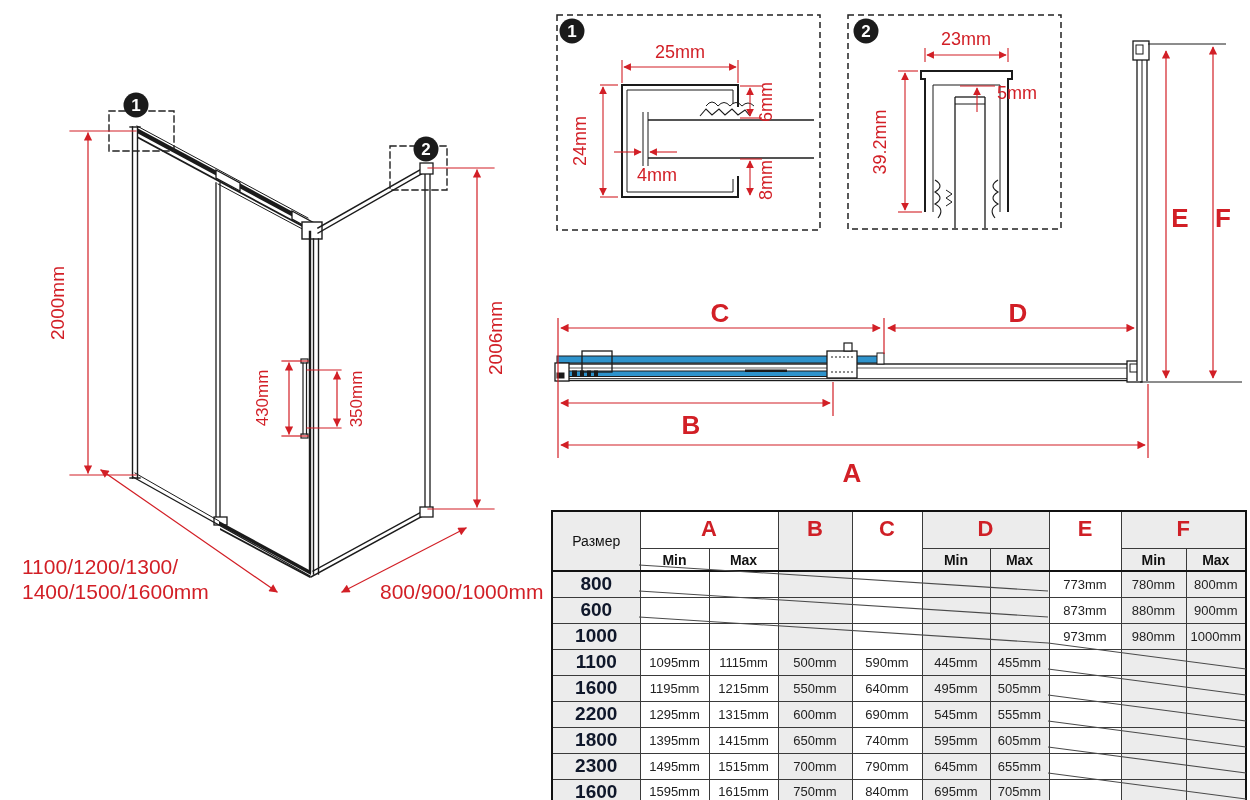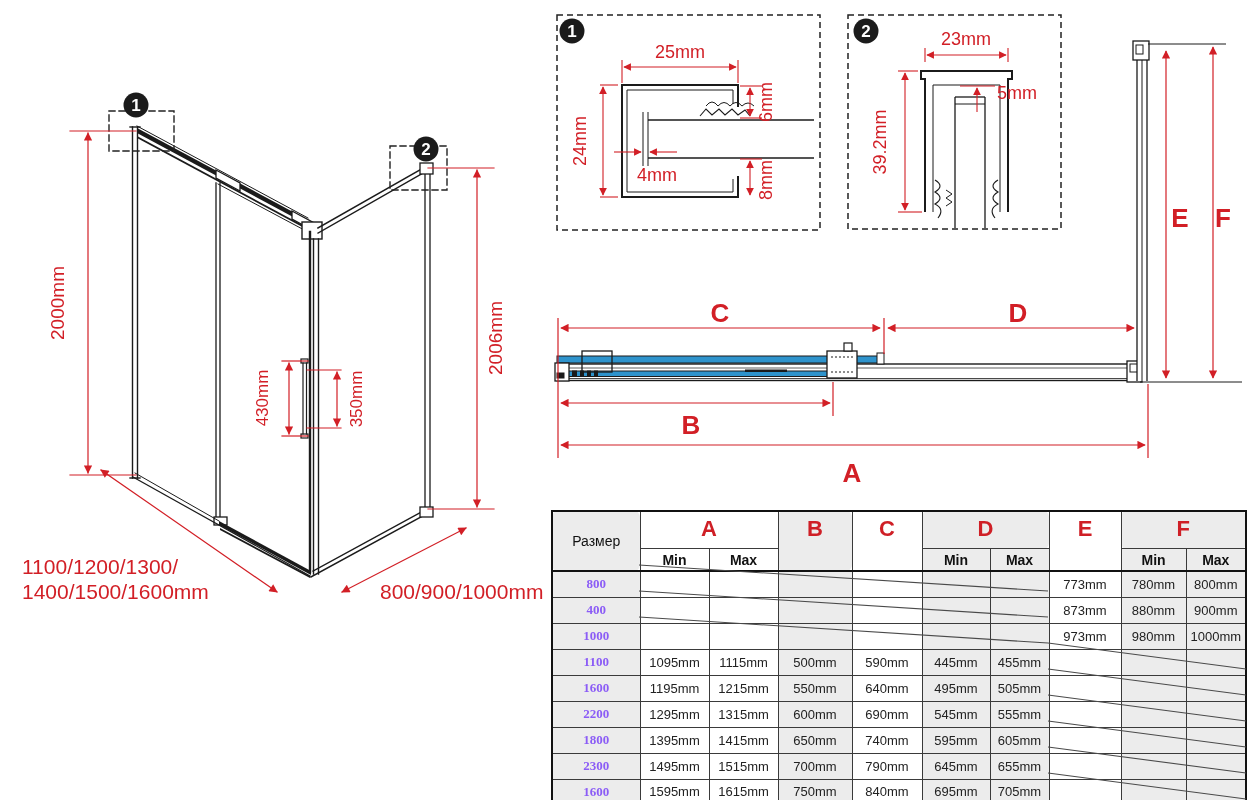--- a/index.html
+++ b/index.html
@@ -15,27 +15,27 @@
     position:absolute;left:551px;top:510px;width:695px;
     border-collapse:collapse;table-layout:fixed;
     font-size:13px;color:#222;
   }
   #spec-table td,#spec-table th{
     border:1px solid #3a3a3a;text-align:center;vertical-align:middle;
     padding:0;overflow:hidden;white-space:nowrap;
   }
   #spec-table{border:2px solid #111;}
   #spec-table thead{border-bottom:2px solid #111;}
-  #spec-table tr.letter-row th{height:32px;vertical-align:top;padding-top:4px;border-radius:6px;}
+  #spec-table tr.letter-row th{height:32px;vertical-align:top;padding-top:4px;}
   #spec-table tr.minmax-row th{height:21px;}
   #spec-table tbody tr{height:26px;}
   .letter{color:#cf1f26;font-size:22px;font-weight:bold;line-height:26px;}
   .mm{font-size:14px;font-weight:bold;color:#111;}
   .size-hd{font-size:14px;font-weight:normal;color:#111;vertical-align:middle !important;padding-top:0 !important;}
-  .rowlab{font-weight:bold;font-size:13px;color:#8b5cf6;font-family:Liberation Serif, serif;}
+  .rowlab{font-weight:bold;font-size:19px;color:#0f172a;}
   .g{background:#ececec;}
   .w{background:#ffffff;}
   #na-overlay{position:absolute;left:551px;top:510px;pointer-events:none;}
 </style>
 </head>
 <body>
 
 <svg id="drawing" width="1250" height="800" viewBox="0 0 1250 800">
   <defs>
     <marker id="ar" viewBox="0 0 10 10" refX="9" refY="5" markerWidth="9" markerHeight="7" orient="auto-start-reverse">
@@ -304,21 +304,21 @@
         <td class="w"></td>
       <td class="g"></td>
         <td class="w"></td>
       <td class="g"></td>
         <td class="g"></td>
       <td class="w">773mm</td>
       <td class="g">780mm</td>
       <td class="g">800mm</td>
     </tr>
     <tr>
-      <td class="g rowlab">400</td>
+      <td class="g rowlab">600</td>
       <td class="w"></td>
         <td class="w"></td>
       <td class="g"></td>
         <td class="w"></td>
       <td class="g"></td>
         <td class="g"></td>
       <td class="w">873mm</td>
       <td class="g">880mm</td>
       <td class="g">900mm</td>
     </tr>

